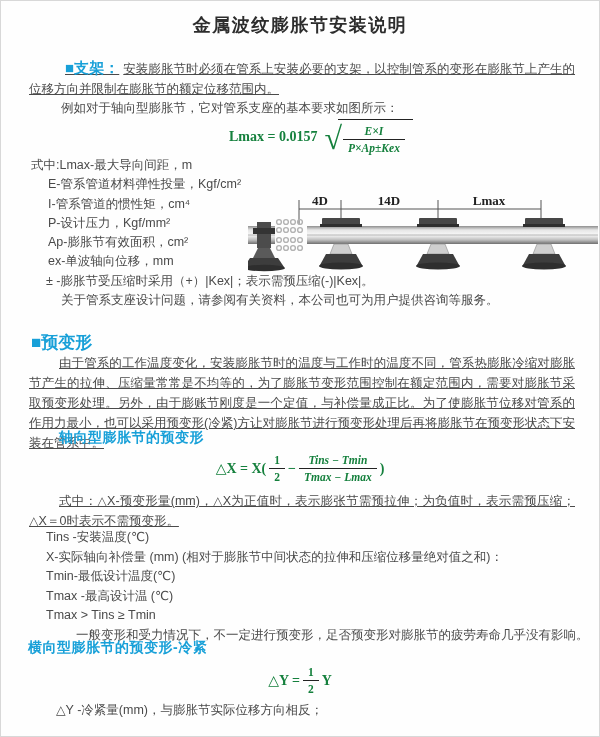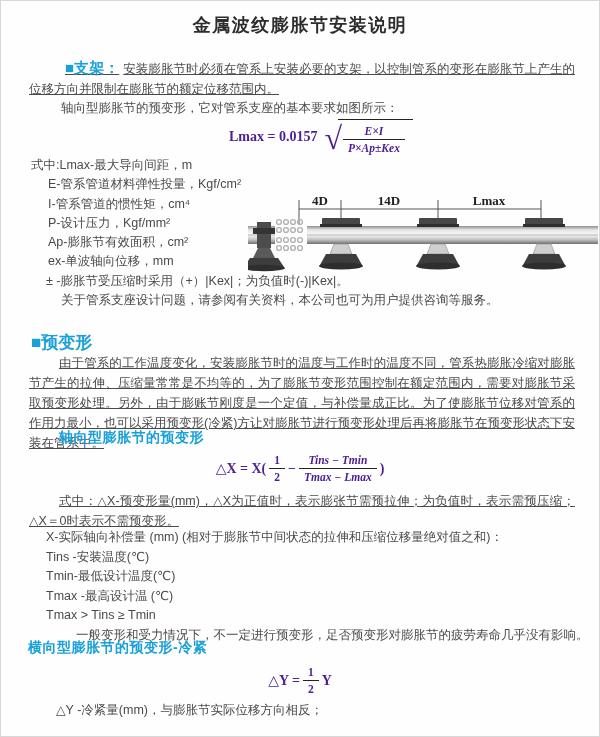--- a/index.html
+++ b/index.html
@@ -23,21 +23,21 @@
   .def-list{line-height:19.3px;}
   .def-list .d{padding-left:17px;}
   .def-list .d0{padding-left:0;}
   .def-list .d7{padding-left:15px;}
   .def-list .d8{padding-left:30px;}
   .def-list2{line-height:19.5px;}
   .def-list2 .closing{padding-left:30px;text-align:right;}
   .formula-row{
     display:flex;align-items:center;
     font-family:"Liberation Serif","DejaVu Serif",serif;
-    font-weight:bold;color:#4c1d95;font-size:14px;
+    font-weight:bold;color:#15803d;font-size:14px;
   }
   .centered{left:0;width:100%;justify-content:center;}
   .sqrt{display:inline-flex;align-items:center;margin-left:7px;}
   .sqrt-sign{font-size:32px;font-weight:normal;line-height:1;margin-right:-4px;transform:translateY(1px);}
   .sqrt-body{border-top:1.6px solid #222;padding:3px 8px 0 5px;}
   .frac{display:inline-flex;flex-direction:column;align-items:center;text-align:left;font-size:11.5px;line-height:1.25;}
   .frac .fnum{display:block;padding:0 5px 1px;}
   .frac .fden{display:block;border-top:1px solid #222;padding:1px 5px 0;}
   .frac.ital{font-style:italic;}
   .fm-piece{margin:0 3px;}
@@ -47,21 +47,21 @@
 <body>
 
 <div class="page">
 
   <div class="abs title">金属波纹膨胀节安装说明</div>
 
   <div class="abs para indent36" style="left:28px;top:57px;width:546px;">
     <span class="sec-inline">■支架：</span><span>安装膨胀节时必须在管系上安装必要的支架，以控制管系的变形在膨胀节上产生的位移方向并限制在膨胀节的额定位移范围内。</span>
   </div>
 
-  <div class="abs" style="left:60px;top:99px;">轴向型膨胀节的预变形，它对管系支座的基本要求如图所示：</div>
+  <div class="abs" style="left:60px;top:99px;">例如对于轴向型膨胀节，它对管系支座的基本要求如图所示：</div>
 
   <div class="abs formula-row" style="left:228px;top:118px;">
     <span>Lmax = 0.0157</span>
     <span class="sqrt">
       <span class="sqrt-sign">√</span>
       <span class="sqrt-body">
         <span class="frac ital">
           <span class="fnum">E×I</span>
           <span class="fden">P×Ap±Kex</span>
         </span>
@@ -69,21 +69,21 @@
     </span>
   </div>
 
   <div class="abs def-list" style="left:30px;top:155px;">
     <div class="d d0">式中:Lmax-最大导向间距，m</div>
     <div class="d">E-管系管道材料弹性投量，Kgf/cm²</div>
     <div class="d">I-管系管道的惯性矩，cm⁴</div>
     <div class="d">P-设计压力，Kgf/mm²</div>
     <div class="d">Ap-膨胀节有效面积，cm²</div>
     <div class="d">ex-单波轴向位移，mm</div>
-    <div class="d d7">± -膨胀节受压缩时采用（+）|Kex|；为负值时(-)|Kex|。</div>
+    <div class="d d7">± -膨胀节受压缩时采用（+）|Kex|；表示需预压缩(-)|Kex|。</div>
     <div class="d d8">关于管系支座设计问题，请参阅有关资料，本公司也可为用户提供咨询等服务。</div>
   </div>
 
   <svg class="abs" style="left:247px;top:192px;" width="350" height="102" viewBox="0 0 350 102">
     <defs>
       <linearGradient id="pipeGrad" x1="0" y1="0" x2="0" y2="1">
         <stop offset="0" stop-color="#8f8f8f"></stop>
         <stop offset="0.22" stop-color="#e6e6e6"></stop>
         <stop offset="0.5" stop-color="#f8f8f8"></stop>
         <stop offset="0.78" stop-color="#bdbdbd"></stop>
@@ -174,22 +174,22 @@
     <span class="frac ital">
       <span class="fnum">Tins − Tmin</span>
       <span class="fden">Tmax − Lmax</span>
     </span>
     <span class="fm-piece">)</span>
   </div>
 
   <div class="abs para indent30" style="left:28px;top:490px;width:546px;">式中：△X-预变形量(mm)，△X为正值时，表示膨张节需预拉伸；为负值时，表示需预压缩；△X＝0时表示不需预变形。</div>
 
   <div class="abs def-list2" style="left:45px;top:527px;">
+    <div>Tins -安装温度(℃)</div>
     <div>X-实际轴向补偿量 (mm) (相对于膨胀节中间状态的拉伸和压缩位移量绝对值之和)：</div>
-    <div>Tins -安装温度(℃)</div>
     <div>Tmin-最低设计温度(℃)</div>
     <div>Tmax -最高设计温 (℃)</div>
     <div>Tmax &gt; Tins ≥ Tmin</div>
     <div class="closing">一般变形和受力情况下，不一定进行预变形，足否预变形对膨胀节的疲劳寿命几乎没有影响。</div>
   </div>
 
   <div class="abs sub-head" style="left:27px;top:638px;">横向型膨胀节的预变形-冷紧</div>
 
   <div class="abs formula-row centered" style="top:664px;">
     <span class="fm-piece">△Y =</span>

